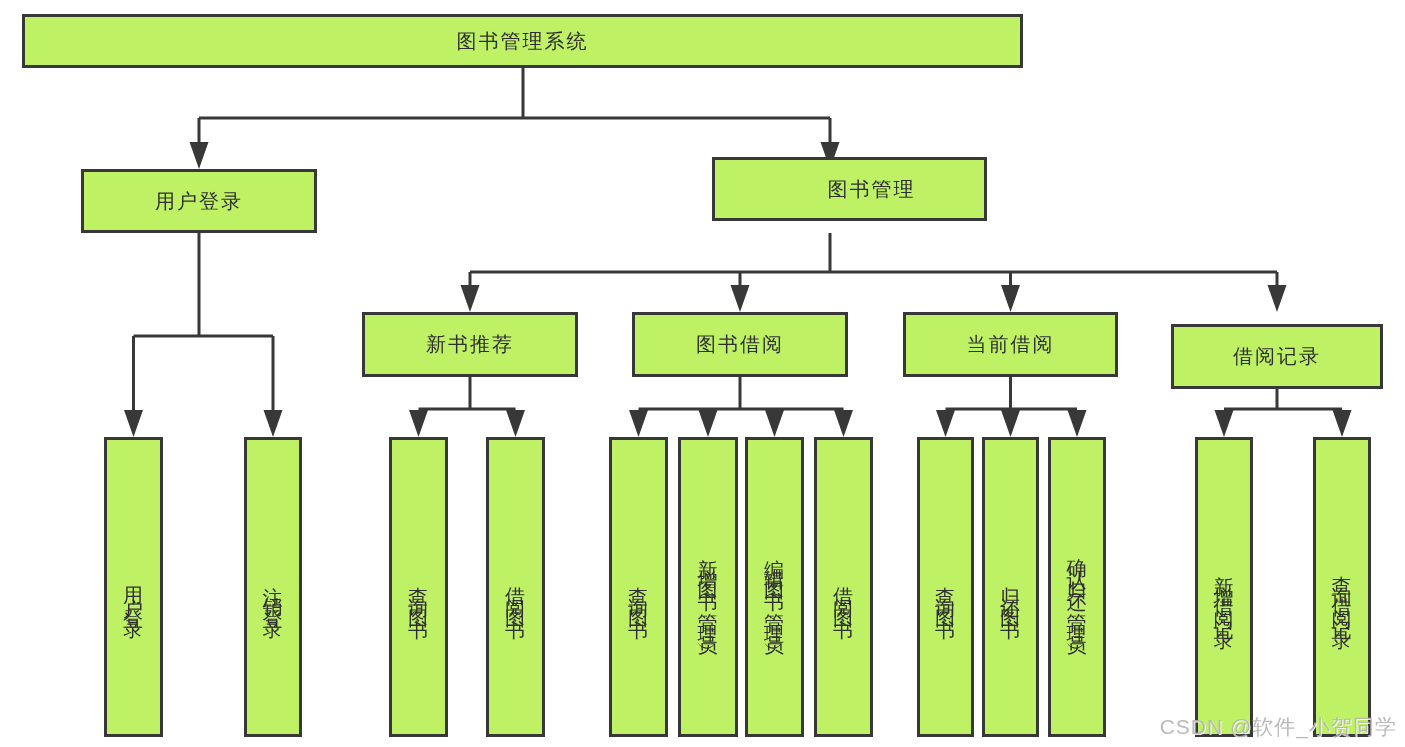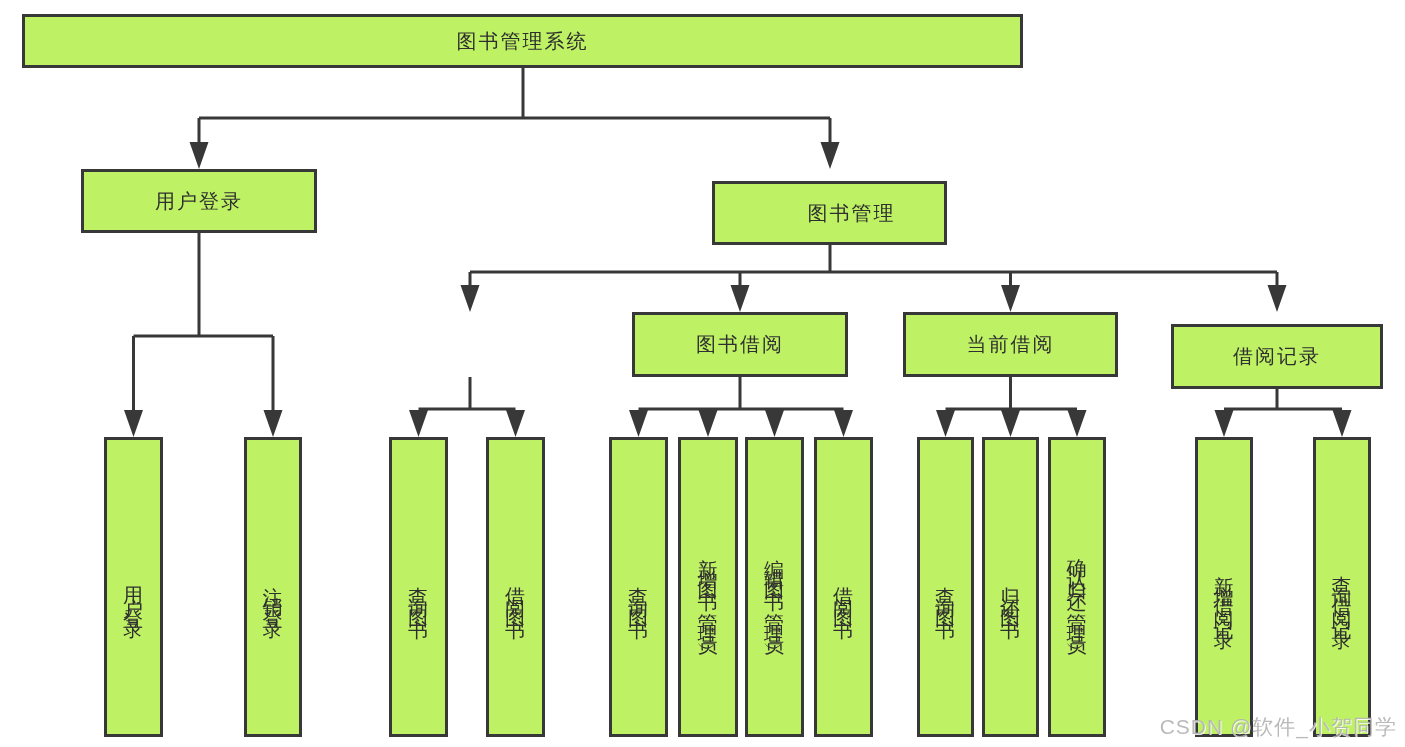--- a/index.html
+++ b/index.html
@@ -48,24 +48,27 @@
          M1214.5 410h19L1224 437Z M1332.5 410h19L1342 437Z"></path>
   </svg>
 
   <div class="box h" style="left:22px;top:14px;width:1001px;height:54px;">
     <span>图书管理系统</span>
   </div>
 
   <div class="box h" style="left:81px;top:169px;width:236px;height:64px;">
     <span>用户登录</span>
   </div>
-  <div class="box h" style="left:712px;top:181px;width:235px;height:64px;padding-left:44px;">
+  <div class="box h" style="left:712px;top:157px;width:275px;height:64px;padding-left:44px;">
     <span>图书管理</span>
   </div>
 
+  <div class="box h" style="left:362px;top:312px;width:216px;height:65px;">
+    <span>新书推荐</span>
+  </div>
   <div class="box h" style="left:903px;top:312px;width:215px;height:65px;">
     <span>当前借阅</span>
   </div>
   <div class="box h" style="left:632px;top:312px;width:216px;height:65px;">
     <span>图书借阅</span>
   </div>
   <div class="box h" style="left:1171px;top:324px;width:212px;height:65px;">
     <span>借阅记录</span>
   </div>
 

